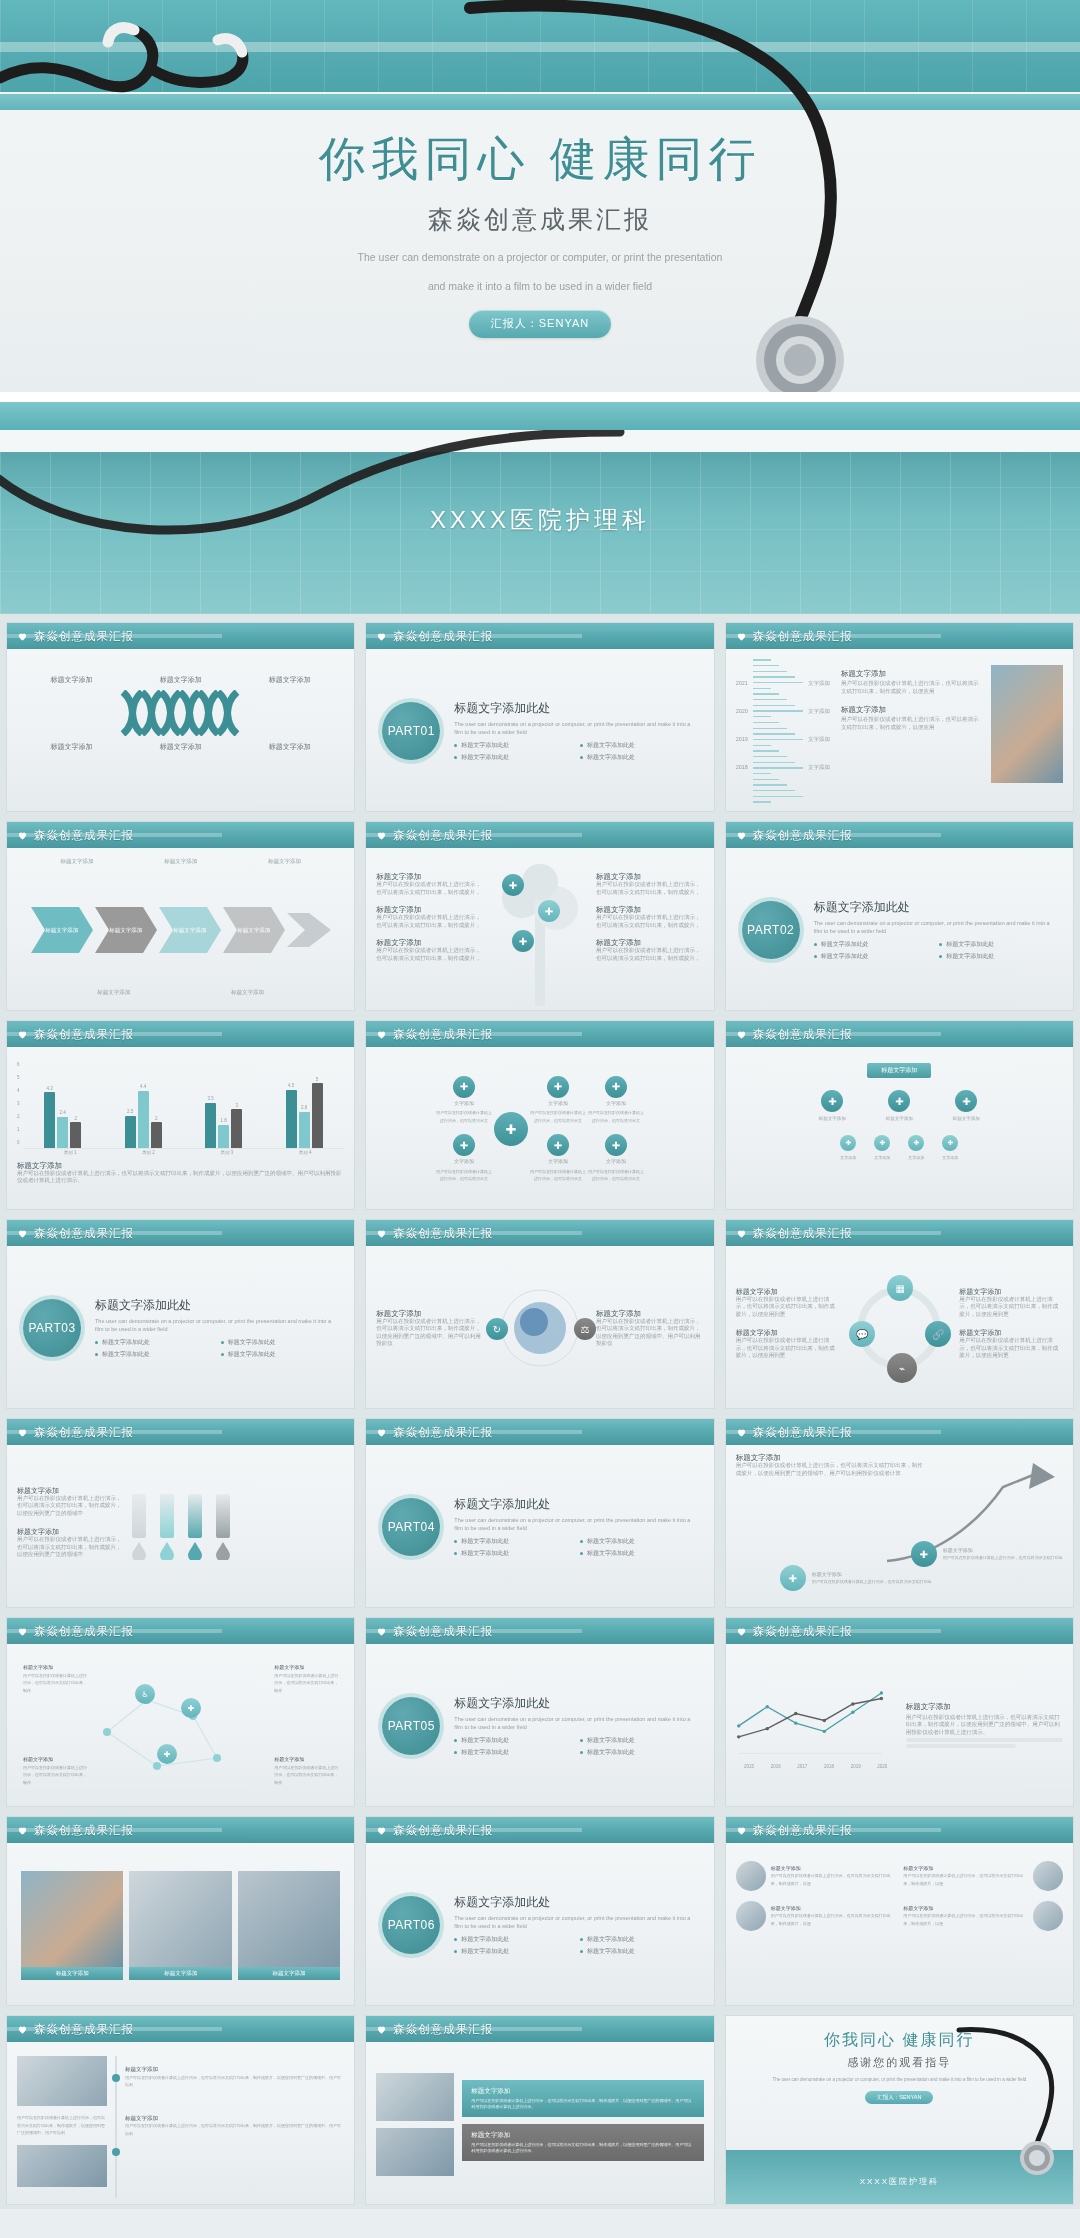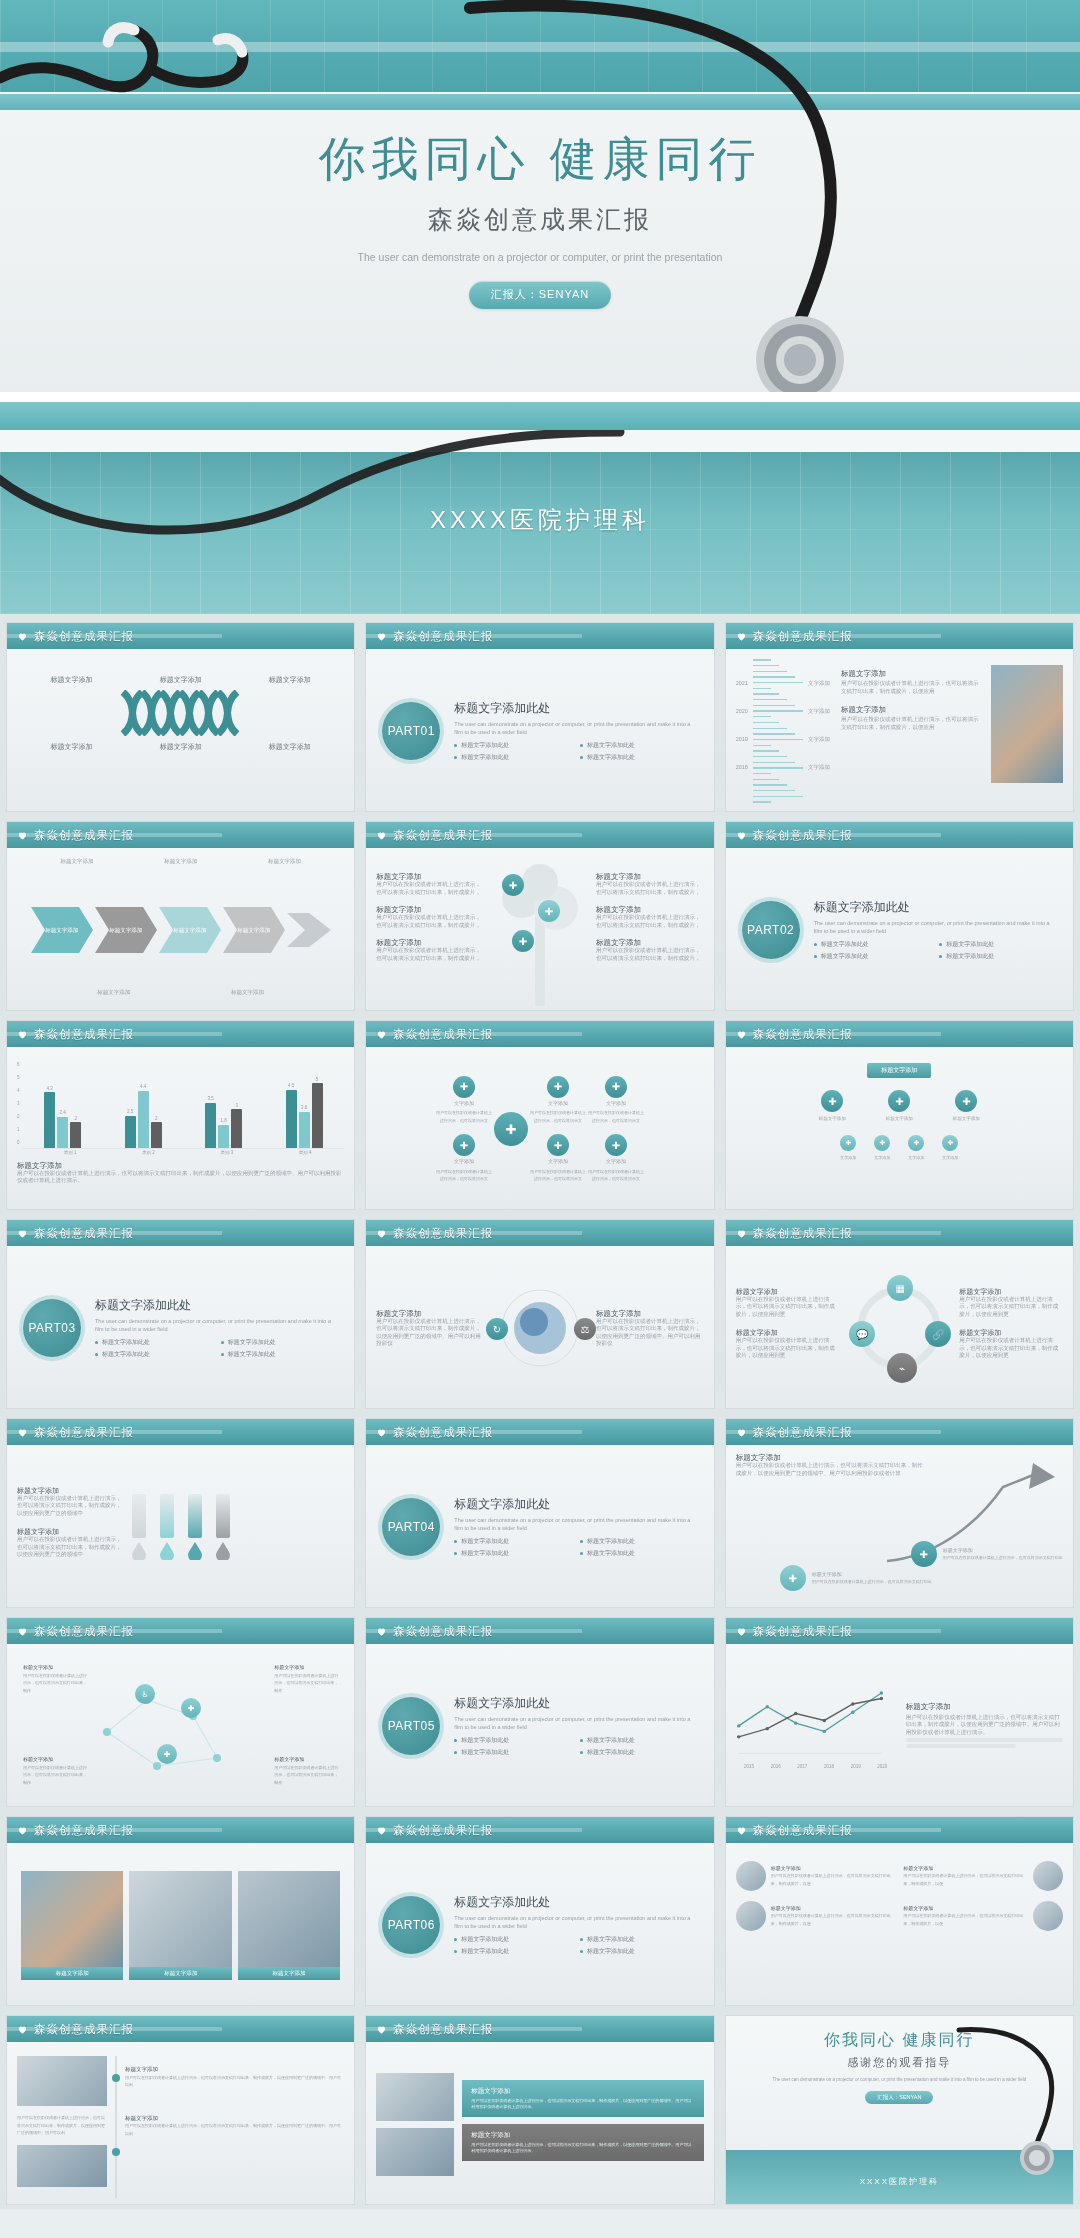--- a/index.html
+++ b/index.html
@@ -166,20 +166,21 @@
     <circle cx="800" cy="360" r="44" fill="#c7ccd1"></circle>
     <circle cx="800" cy="360" r="36" fill="#9aa2a8"></circle>
     <circle cx="800" cy="360" r="24" fill="#d5dadd"></circle>
     <circle cx="800" cy="360" r="16" fill="#aeb5ba"></circle>
   </svg>
 
   <div class="hero-inner">
     <div class="hero-title">你我同心 健康同行</div>
     <div class="hero-sub">森焱创意成果汇报</div>
     <div class="hero-en">The user can demonstrate on a projector or computer, or print the presentation</div>
+    <div class="hero-en">and make it into a film to be used in a wider field</div>
     <div class="hero-btn">汇报人：SENYAN</div>
   </div>
 
   <div class="hero-band-bot2"></div>
   <div class="hero-band-bot"></div>
 </div>
 
 <div class="banner2">
   <div class="vgrid"></div>
   <div class="banner2-white"></div>

